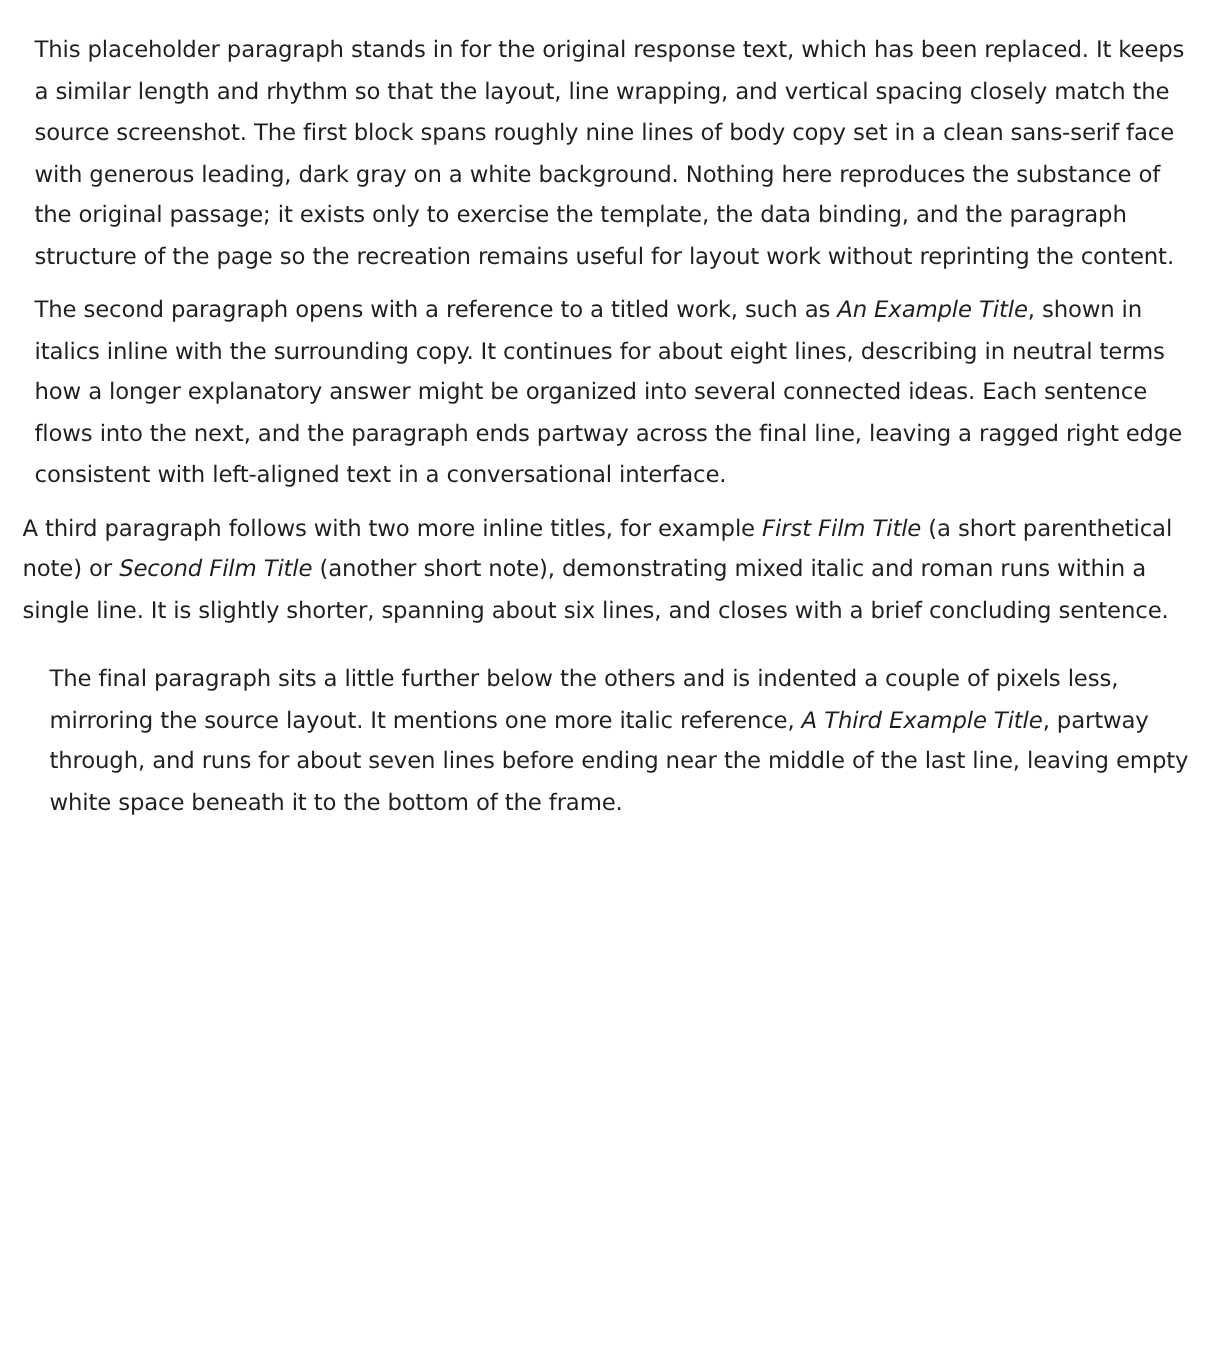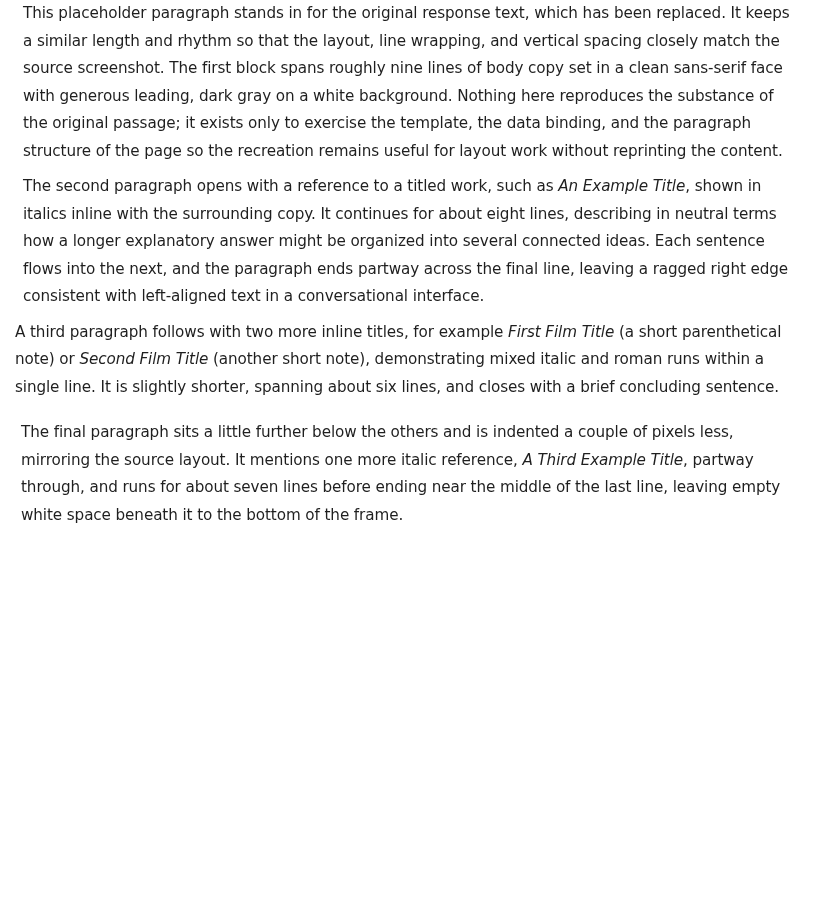--- a/index.html
+++ b/index.html
@@ -5,24 +5,24 @@
     html, body { margin: 0; padding: 0; background: #ffffff; }
     body { width: 817px; height: 900px; overflow: hidden; }
     .article {
       font-family: "DejaVu Sans", sans-serif;
       font-size: 15.2px;
       line-height: 27.5px;
       color: #1f1f1f;
       letter-spacing: -0.1px;
     }
     .para { margin: 0; padding: 0 20px 0 23px; }
-    .p1 { padding-top: 0; }
+    .p1 { padding-top: 20px; }
     .p2 { margin-top: 8px; padding-left: 23px; }
     .p3 { margin-top: 8px; padding-left: 15px; }
-    .p4 { margin-top: 18px; padding-left: 21px; }
+    .p4 { margin-top: 18px; padding-left: 33px; }
     em { font-style: italic; }
   </style>
 </head>
 <body>
 
 <div class="article">
   <p class="para p1"><span>This placeholder paragraph stands in for the original response text, which has been replaced. It keeps a similar length and rhythm so that the layout, line wrapping, and vertical spacing closely match the source screenshot. The first block spans roughly nine lines of body copy set in a clean sans-serif face with generous leading, dark gray on a white background. Nothing here reproduces the substance of the original passage; it exists only to exercise the template, the data binding, and the paragraph structure of the page so the recreation remains useful for layout work without reprinting the content.</span></p>
   <p class="para p2"><span>The second paragraph opens with a reference to a titled work, such as </span><em>An Example Title</em><span>, shown in italics inline with the surrounding copy. It continues for about eight lines, describing in neutral terms how a longer explanatory answer might be organized into several connected ideas. Each sentence flows into the next, and the paragraph ends partway across the final line, leaving a ragged right edge consistent with left-aligned text in a conversational interface.</span></p>
   <p class="para p3"><span>A third paragraph follows with two more inline titles, for example </span><em>First Film Title</em><span> (a short parenthetical note) or </span><em>Second Film Title</em><span> (another short note), demonstrating mixed italic and roman runs within a single line. It is slightly shorter, spanning about six lines, and closes with a brief concluding sentence.</span></p>
   <p class="para p4"><span>The final paragraph sits a little further below the others and is indented a couple of pixels less, mirroring the source layout. It mentions one more italic reference, </span><em>A Third Example Title</em><span>, partway through, and runs for about seven lines before ending near the middle of the last line, leaving empty white space beneath it to the bottom of the frame.</span></p>

